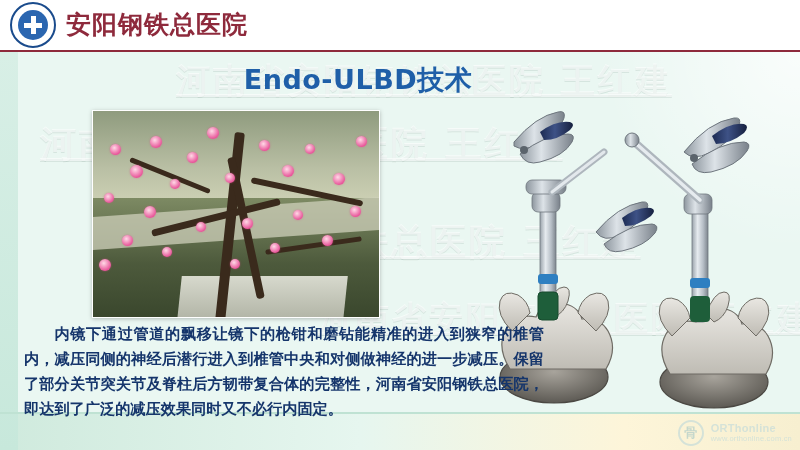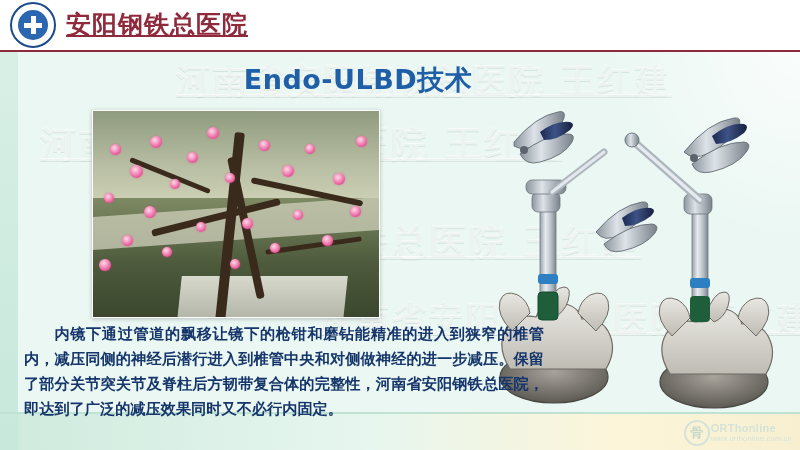--- a/index.html
+++ b/index.html
@@ -75,21 +75,20 @@
   .logo-text {
     margin-left: 10px;
     line-height: 1.05;
   }
   .logo-cn {
     font-family: "DejaVu Sans", sans-serif;
     font-size: 25px;
     font-weight: bold;
     color: #8e2a3c;
     letter-spacing: 1px;
-    text-decoration: underline;
   }
   .logo-en {
     font-family: "Liberation Sans", sans-serif;
     font-size: 10.5px;
     font-weight: bold;
     color: #444444;
     letter-spacing: 0.2px;
     margin-top: 2px;
   }
   
@@ -247,21 +246,21 @@
   .footer-logo .fl-mark {
     width: 22px; height: 22px;
     border-radius: 50%;
     border: 2px solid #cfe0d9;
     display: flex; align-items: center; justify-content: center;
     color: #bcd3cb;
     font-size: 13px;
     font-weight: bold;
     font-family: "Liberation Serif", serif;
   }
-  .footer-logo .fl-text { margin-left: 1px; line-height: 1.05; }
+  .footer-logo .fl-text { margin-left: 7px; line-height: 1.05; }
   .fl-name {
     font-size: 11px;
     font-weight: bold;
     color: #cfe0d9;
     letter-spacing: 0.3px;
   }
   .fl-url {
     font-size: 7.5px;
     color: #cfe0d9;
     letter-spacing: 0.2px;

